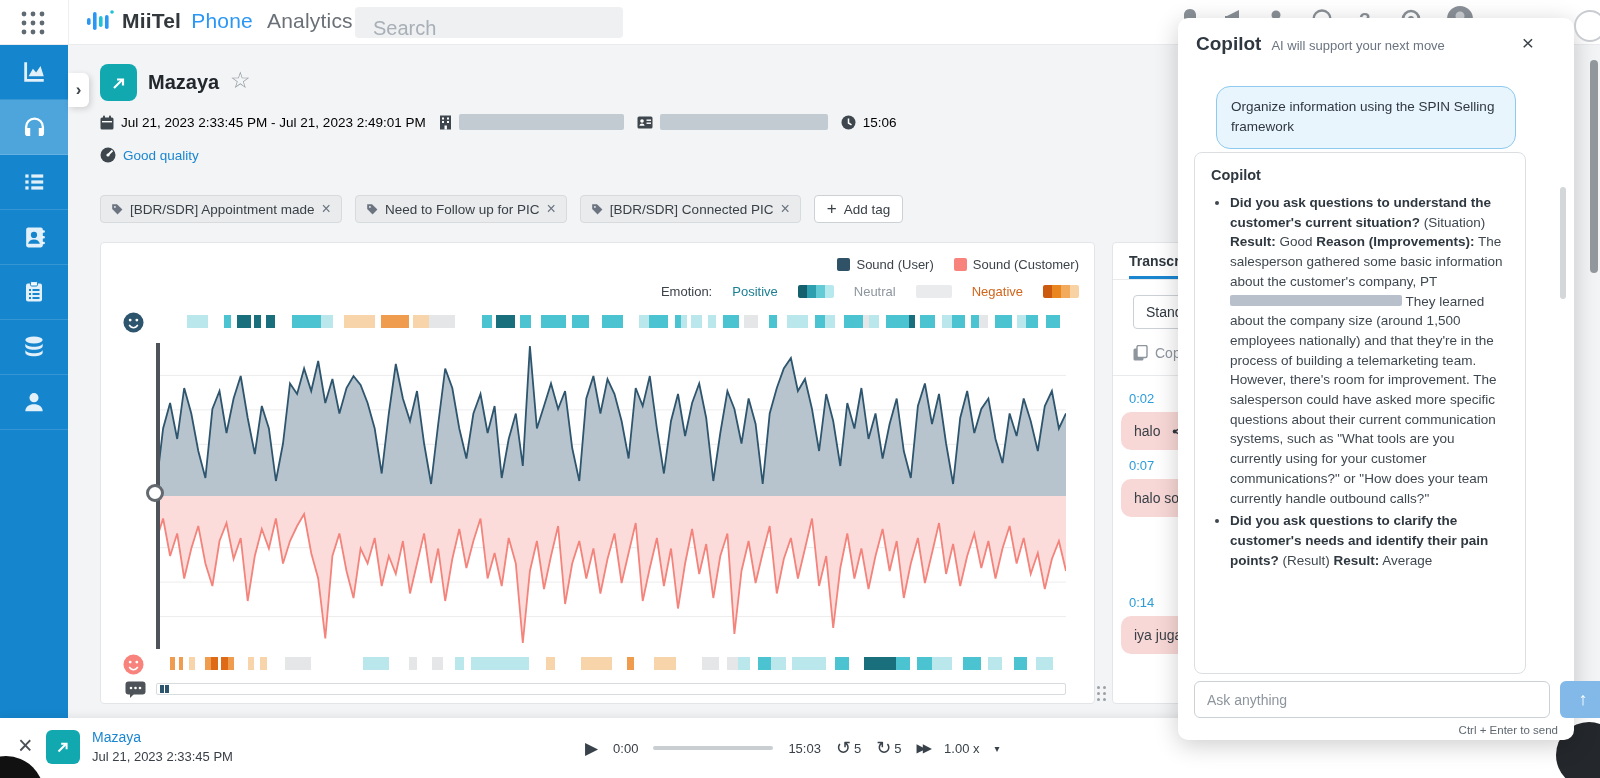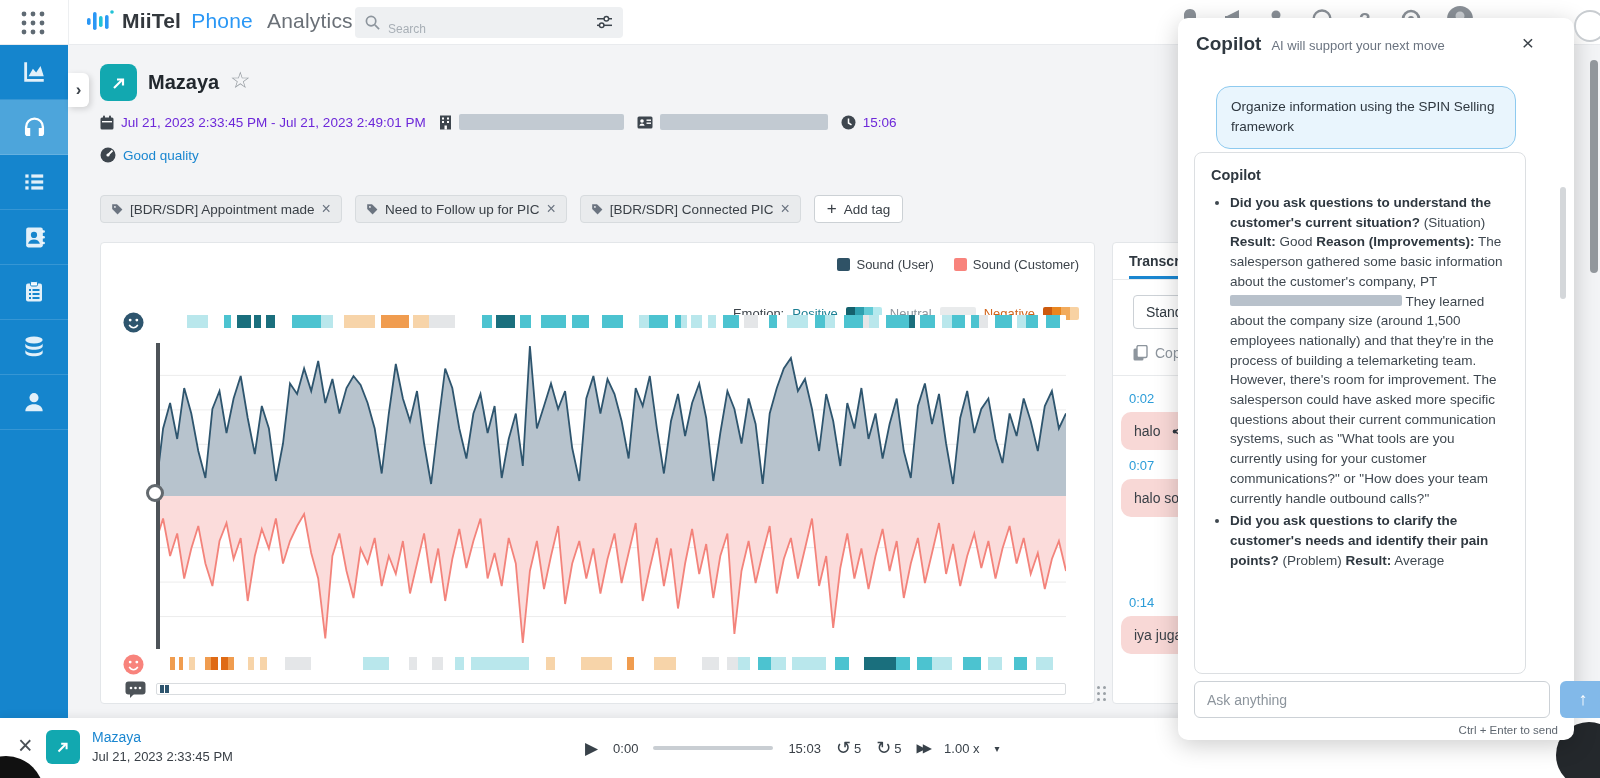--- a/index.html
+++ b/index.html
@@ -10,51 +10,51 @@
   
   .topbar { position:absolute; left:0; top:0; width:1600px; height:45px; background:#fff; border-bottom:1px solid #e9ebee; z-index:5; }
   .grid-icon { position:absolute; left:20px; top:10px; width:26px; height:26px; cursor:pointer; }
   .topbar-divider { position:absolute; left:68px; top:0; width:1px; height:45px; background:#edeff1; }
   .logo { position:absolute; left:86px; top:7px; display:flex; align-items:center; gap:8px; }
   .logo-text { font-size:21px; letter-spacing:.2px; }
   .logo-brand { color:#33383d; font-weight:700; }
   .logo-product { color:#2a97f5; font-weight:400; margin-left:4px; }
   .logo-suite { color:#6a7077; font-weight:400; margin-left:8px; }
   .searchbox { position:absolute; left:355px; top:7px; width:268px; height:31px; background:#eef0f2; border-radius:4px; display:flex; align-items:center; padding:0 10px; gap:8px; }
-  .searchbox input { flex:1; border:none; outline:none; background:transparent; font-size:12px; color:#3a4047; font-family:"Liberation Sans",sans-serif;margin-top:12px; }
+  .searchbox input { flex:1; border:none; outline:none; background:transparent; font-size:20px; color:#3a4047; font-family:"Liberation Sans",sans-serif;margin-top:12px; }
   .searchbox input::placeholder { color:#a8afb6; }
   .topicons { position:absolute; left:1180px; top:5px; display:flex; align-items:center; gap:24px; color:#8a9097; z-index:6; }
 
   
   .sidebar { position:absolute; left:0; top:45px; width:68px; height:673px; background:#1585cd; z-index:5; }
   .side-item { width:68px; height:55px; display:flex; align-items:center; justify-content:center; cursor:pointer; border-bottom:1px solid rgba(255,255,255,0.14); }
   .side-item.active { background:#4da5db; }
   .side-expand { position:absolute; left:68px; top:73px; width:21px; height:34px; background:#fff; border-radius:0 6px 6px 0; box-shadow:2px 2px 6px rgba(0,0,0,.15); display:flex; align-items:center; justify-content:center; font-size:17px; font-weight:700; color:#3c434a; cursor:pointer; z-index:6; }
 
   
   .call-type-icon { position:absolute; left:100px; top:64px; width:37px; height:37px; border-radius:8px; background:#12a8b0; display:flex; align-items:center; justify-content:center; }
   .call-title { position:absolute; left:148px; top:71px; font-size:20px; font-weight:700; color:#22282e; }
   .star { position:absolute; left:230px; top:67px; font-size:23px; color:#959ba1; cursor:pointer; }
-  .meta-row { position:absolute; left:100px; top:114px; display:flex; align-items:center; gap:13px; font-size:13.5px; color:#6d28d9; }
+  .meta-row { position:absolute; left:100px; top:114px; display:flex; align-items:center; gap:13px; font-size:13.5px; color:#000000; }
   .meta-item { display:flex; align-items:center; gap:7px; }
   .redact { background:#c2cad2; border-radius:2px; height:16px; display:inline-block; }
   .quality-row { position:absolute; left:100px; top:147px; display:flex; align-items:center; gap:7px; }
   .quality-link { color:#1a86d0; font-size:13.5px; text-decoration:none; cursor:pointer; }
   .tags-row { position:absolute; left:100px; top:195px; display:flex; align-items:center; gap:13px; }
   .tag { height:28px; background:#e9ebed; border:1px solid #d7dbde; border-radius:4px; display:flex; align-items:center; gap:7px; padding:0 10px; font-size:13.5px; color:#3a4047; cursor:pointer; }
   .tag .tag-x { color:#6b7480; font-size:16px; line-height:1; cursor:pointer; }
   .addtag { height:28px; background:#fff; border:1px solid #ccd1d5; border-radius:4px; display:flex; align-items:center; gap:7px; padding:0 12px; font-size:13.5px; color:#3a4047; cursor:pointer; }
   .addtag .plus { font-size:17px; color:#3a4047; }
 
   
   .chart-card { position:absolute; left:100px; top:242px; width:995px; height:462px; background:#fff; border:1px solid #e3e6e9; border-radius:4px; z-index:1; }
   .legend1 { position:absolute; right:15px; top:14px; display:flex; align-items:center; gap:20px; font-size:13px; color:#3c434a; }
   .legend-item { display:flex; align-items:center; gap:6px; }
   .legend-sq { width:13px; height:13px; border-radius:2px; display:inline-block; }
-  .legend2 { position:absolute; right:15px; top:41px; display:flex; align-items:center; gap:8px; font-size:13px;margin-top:22px; }
+  .legend2 { position:absolute; right:15px; top:41px; display:flex; align-items:center; gap:20px; font-size:13px; }
   .legend2 .lab { color:#3c434a; }
   .pos-text { color:#1b7f93; }
   .neu-text { color:#8d959d; }
   .neg-text { color:#d2651b; }
   .sw { width:36px; height:13px; border-radius:2px; display:inline-block; }
   .sw-pos { background:linear-gradient(90deg,#14616d 0 25%,#2e9fae 25% 50%,#62cbd6 50% 75%,#b5e9ee 75% 100%); }
   .sw-neu { background:#e9ebec; }
   .sw-neg { background:linear-gradient(90deg,#cc5a0e 0 25%,#e9861f 25% 50%,#f2ab5c 50% 75%,#f8d2a3 75% 100%); }
   .strip { position:absolute; left:55px; width:910px; height:13px; display:flex; overflow:hidden; border-radius:1px; cursor:pointer; }
   .strip > div { height:13px; }
@@ -625,21 +625,21 @@
     </div>
     <span class="cp-close">×</span>
 
     <div class="cp-user-bubble">Organize information using the SPIN Selling framework</div>
 
     <div class="cp-card">
       <div class="cp-author">Copilot</div>
       <div class="cp-body">
         <ul id="copilot-bullets">
             <li><b>Did you ask questions to understand the customer's current situation?</b><span> (Situation) </span><b>Result:</b><span> Good </span><b>Reason (Improvements):</b><span> The salesperson gathered some basic information about the customer's company, PT </span><span class="redact-inline"></span><span> They learned about the company size (around 1,500 employees nationally) and that they're in the process of building a telemarketing team. However, there's room for improvement. The salesperson could have asked more specific questions about their current communication systems, such as "What tools are you currently using for your customer communications?" or "How does your team currently handle outbound calls?"</span></li>
-            <li><b>Did you ask questions to clarify the customer's needs and identify their pain points?</b><span> (Problem) </span><b>Result:</b><span> Average</span></li>
+            <li><b>Did you ask questions to clarify the customer's needs and identify their pain points?</b><span> (Result) </span><b>Result:</b><span> Average</span></li>
           </ul>
       </div>
     </div>
     <div class="cp-scrollbar"></div>
 
     <div class="cp-input-row">
       <input class="cp-input" type="text" placeholder="Ask anything" style="">
       <button class="cp-send">↑</button>
     </div>
     <div class="cp-hint">Ctrl + Enter to send</div>

